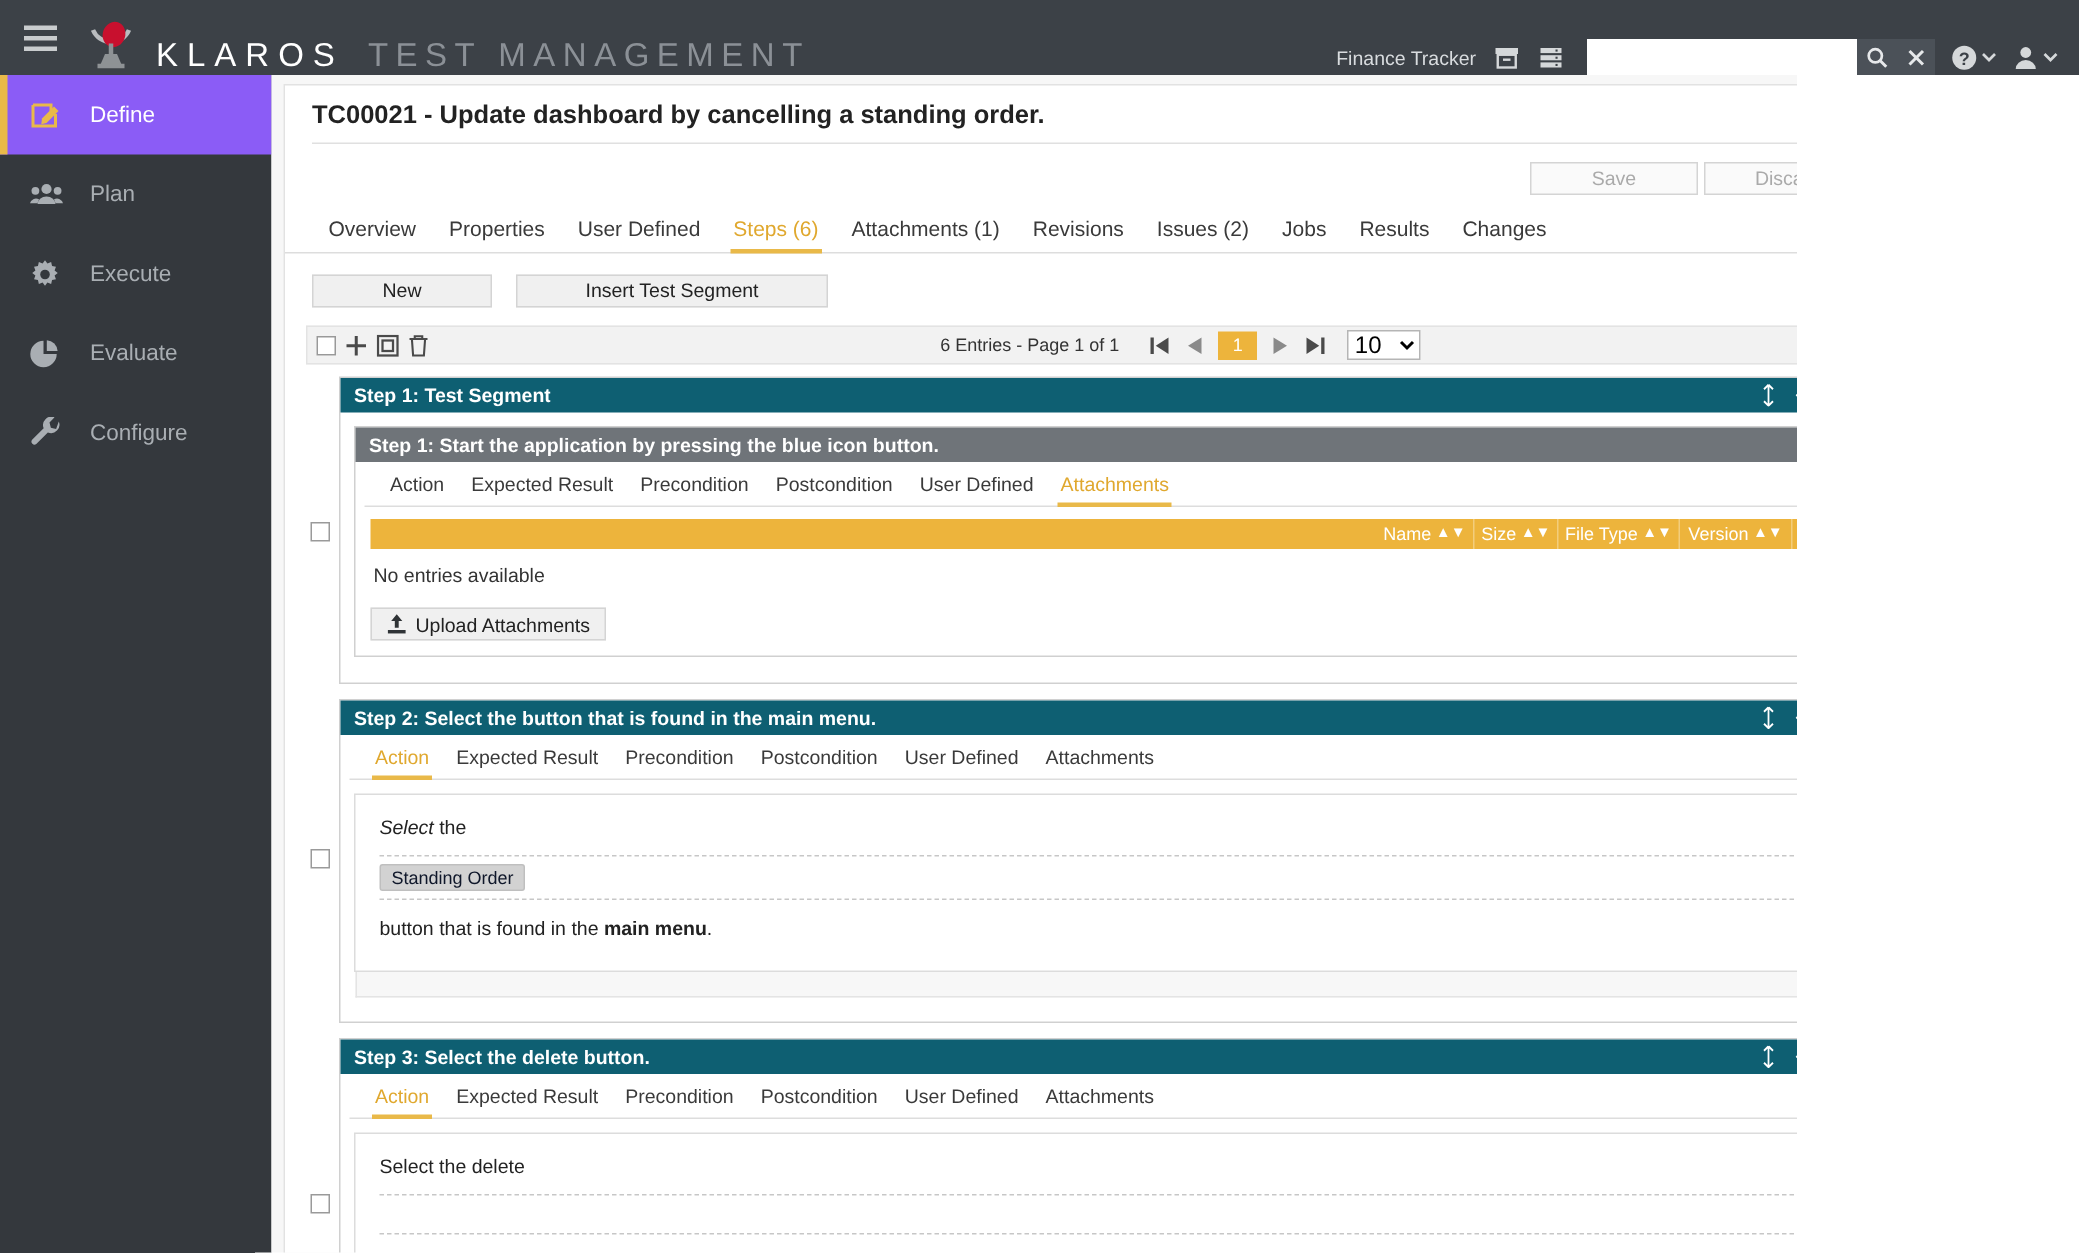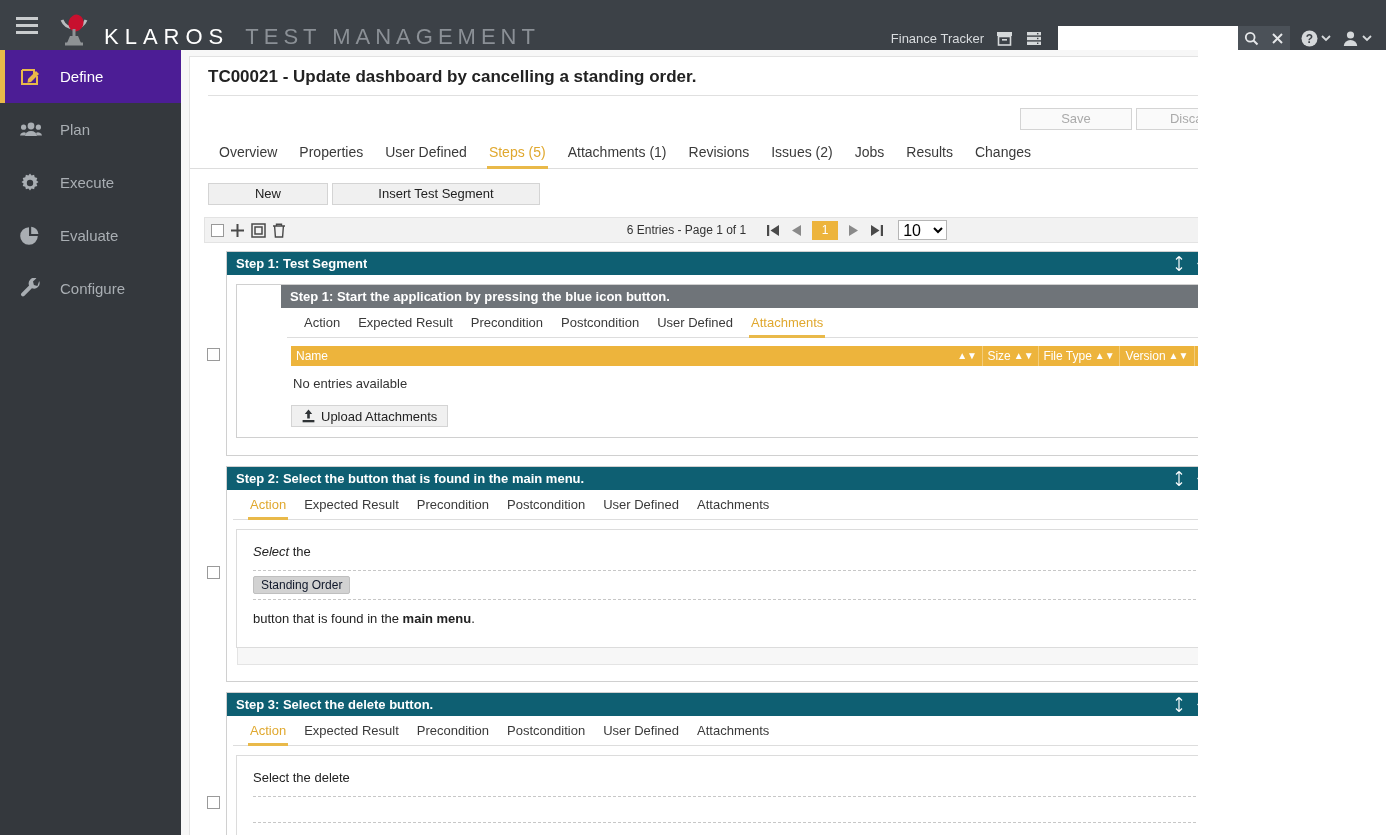--- a/index.html
+++ b/index.html
@@ -52,21 +52,21 @@
 
   
   .sidebar {
     position: absolute; top: 50px; left: 0; width: 181px; height: 785px;
     background: #34383d;
   }
   .side-item {
     height: 53px; display: flex; align-items: center; padding-left: 20px;
     color: #a9aeb3; font-size: 15px; cursor: pointer; position: relative;
   }
-  .side-item.active { background: #4c1d95; color: #ffffff; }
+  .side-item.active { background: #8b5cf6; color: #ffffff; }
   .side-item.active::before {
     content: ""; position: absolute; left: 0; top: 0; bottom: 0; width: 5px; background: #e9b949;
   }
   .side-icon { width: 30px; display: flex; align-items: center; justify-content: flex-start; margin-right: 10px; }
 
   
   .main {
     position: absolute; top: 50px; left: 181px; width: 1017px; height: 785px;
     background: #f7f7f7;
     padding: 0;
@@ -98,21 +98,21 @@
   }
   .tab {
     font-size: 14px; color: #3a3a3a; padding: 6px 11px 8px 11px; cursor: pointer;
     position: relative; white-space: nowrap; text-align: right;
   }
   .tab.active { color: #e0a82e; }
   .tab.active::after {
     content: ""; position: absolute; left: 9px; right: 9px; bottom: -1px; height: 3px; background: #e9b949;
   }
 
-  .toolbar-btns { padding: 14px 0 0 18px; display: flex; gap: 4px; }
+  .toolbar-btns { padding: 14px 0 0 18px; display: flex; gap: 16px; }
   .tb-btn {
     height: 22px; font-size: 13px; border: 1px solid #d4d4d4; background: #f0f0f0;
     color: #222; cursor: pointer; padding: 0 10px; line-height: 20px;
     font-family: "Liberation Sans", sans-serif;
   }
   .tb-new { width: 120px; }
   .tb-seg { width: 208px; }
 
   .gridbar {
     margin: 12px 14px 0 14px; height: 26px; background: #f2f2f2; border: 1px solid #e3e3e3;
@@ -148,41 +148,41 @@
   .teal-head .ttl { white-space: nowrap; overflow: hidden; text-overflow: ellipsis; }
   .head-icons { margin-left: auto; display: flex; align-items: center; gap: 11px; }
   .head-icons .hi { cursor: pointer; display: inline-flex; align-items: center; color: #fff; }
 
   .grey-head {
     background: #6f7479; color: #ffffff; height: 23px; display: flex; align-items: center;
     padding: 0 8px 0 9px; font-size: 13px; font-weight: bold;
   }
   .grey-head .hi { cursor: pointer; display: inline-flex; align-items: center; color: #fff; }
 
-  .inner-step { border: 1px solid #d0d0d0; background: #fff; margin: 9px; padding-left: 44px; }
+  .inner-step { border: 1px solid #d0d0d0; background: #fff; margin: 9px; }
   .subtabs {
     display: flex; align-items: flex-end; padding-left: 8px; border-bottom: 1px solid #dddddd;
     margin: 0 6px;
   }
   .subtab {
     font-size: 13px; color: #3a3a3a; padding: 7px 9px 7px 9px; cursor: pointer; position: relative;
     white-space: nowrap;
   }
   .subtab.active { color: #e0a82e; }
   .subtab.active::after {
     content: ""; position: absolute; left: 7px; right: 7px; bottom: -1px; height: 3px; background: #e9b949;
   }
 
   .att-table { margin: 8px 10px 0 10px; }
   .att-head { display: flex; background: #edb43c; color: #ffffff; font-size: 12px; height: 20px; }
   .att-head .th {
     display: flex; align-items: center; justify-content: center; gap: 3px;
     border-right: 1px solid #f3cd7c; padding: 0 5px; white-space: nowrap;
   }
-  .att-head .th.name { flex: 1; justify-content: space-between; }
+  .att-head .th.name { flex: 1; justify-content: flex-end; }
   .th-sort { font-size: 10px; line-height: 1; }
   .att-empty { font-size: 13px; color: #333; padding: 10px 2px 12px 2px; }
   .upload-btn {
     display: inline-flex; align-items: center; gap: 6px; height: 22px;
     border: 1px solid #d4d4d4; background: #f0f0f0; color: #222; font-size: 13px;
     padding: 0 10px; cursor: pointer; margin: 2px 0 10px 0;
   }
 
   .action-body { position: relative; padding: 9px 9px 6px 9px; }
   .action-frame { border: 1px solid #dcdcdc; background: #fff; padding: 14px 4px 10px 16px; min-height: 110px; }
@@ -381,21 +381,21 @@
     <div class="action-row">
       <button class="btn">Save</button>
       <button class="btn">Discard</button>
       <button class="btn enabled">Back</button>
     </div>
 
     <div class="tabs">
       <div class="tab">Overview</div>
       <div class="tab">Properties</div>
       <div class="tab">User Defined</div>
-      <div class="tab active">Steps (5)</div>
+      <div class="tab active">Steps (6)</div>
       <div class="tab">Attachments (1)</div>
       <div class="tab">Revisions</div>
       <div class="tab">Issues (2)</div>
       <div class="tab">Jobs</div>
       <div class="tab">Results</div>
       <div class="tab">Changes</div>
     </div>
 
     <div class="toolbar-btns">
       <button class="tb-btn tb-new">New</button>

